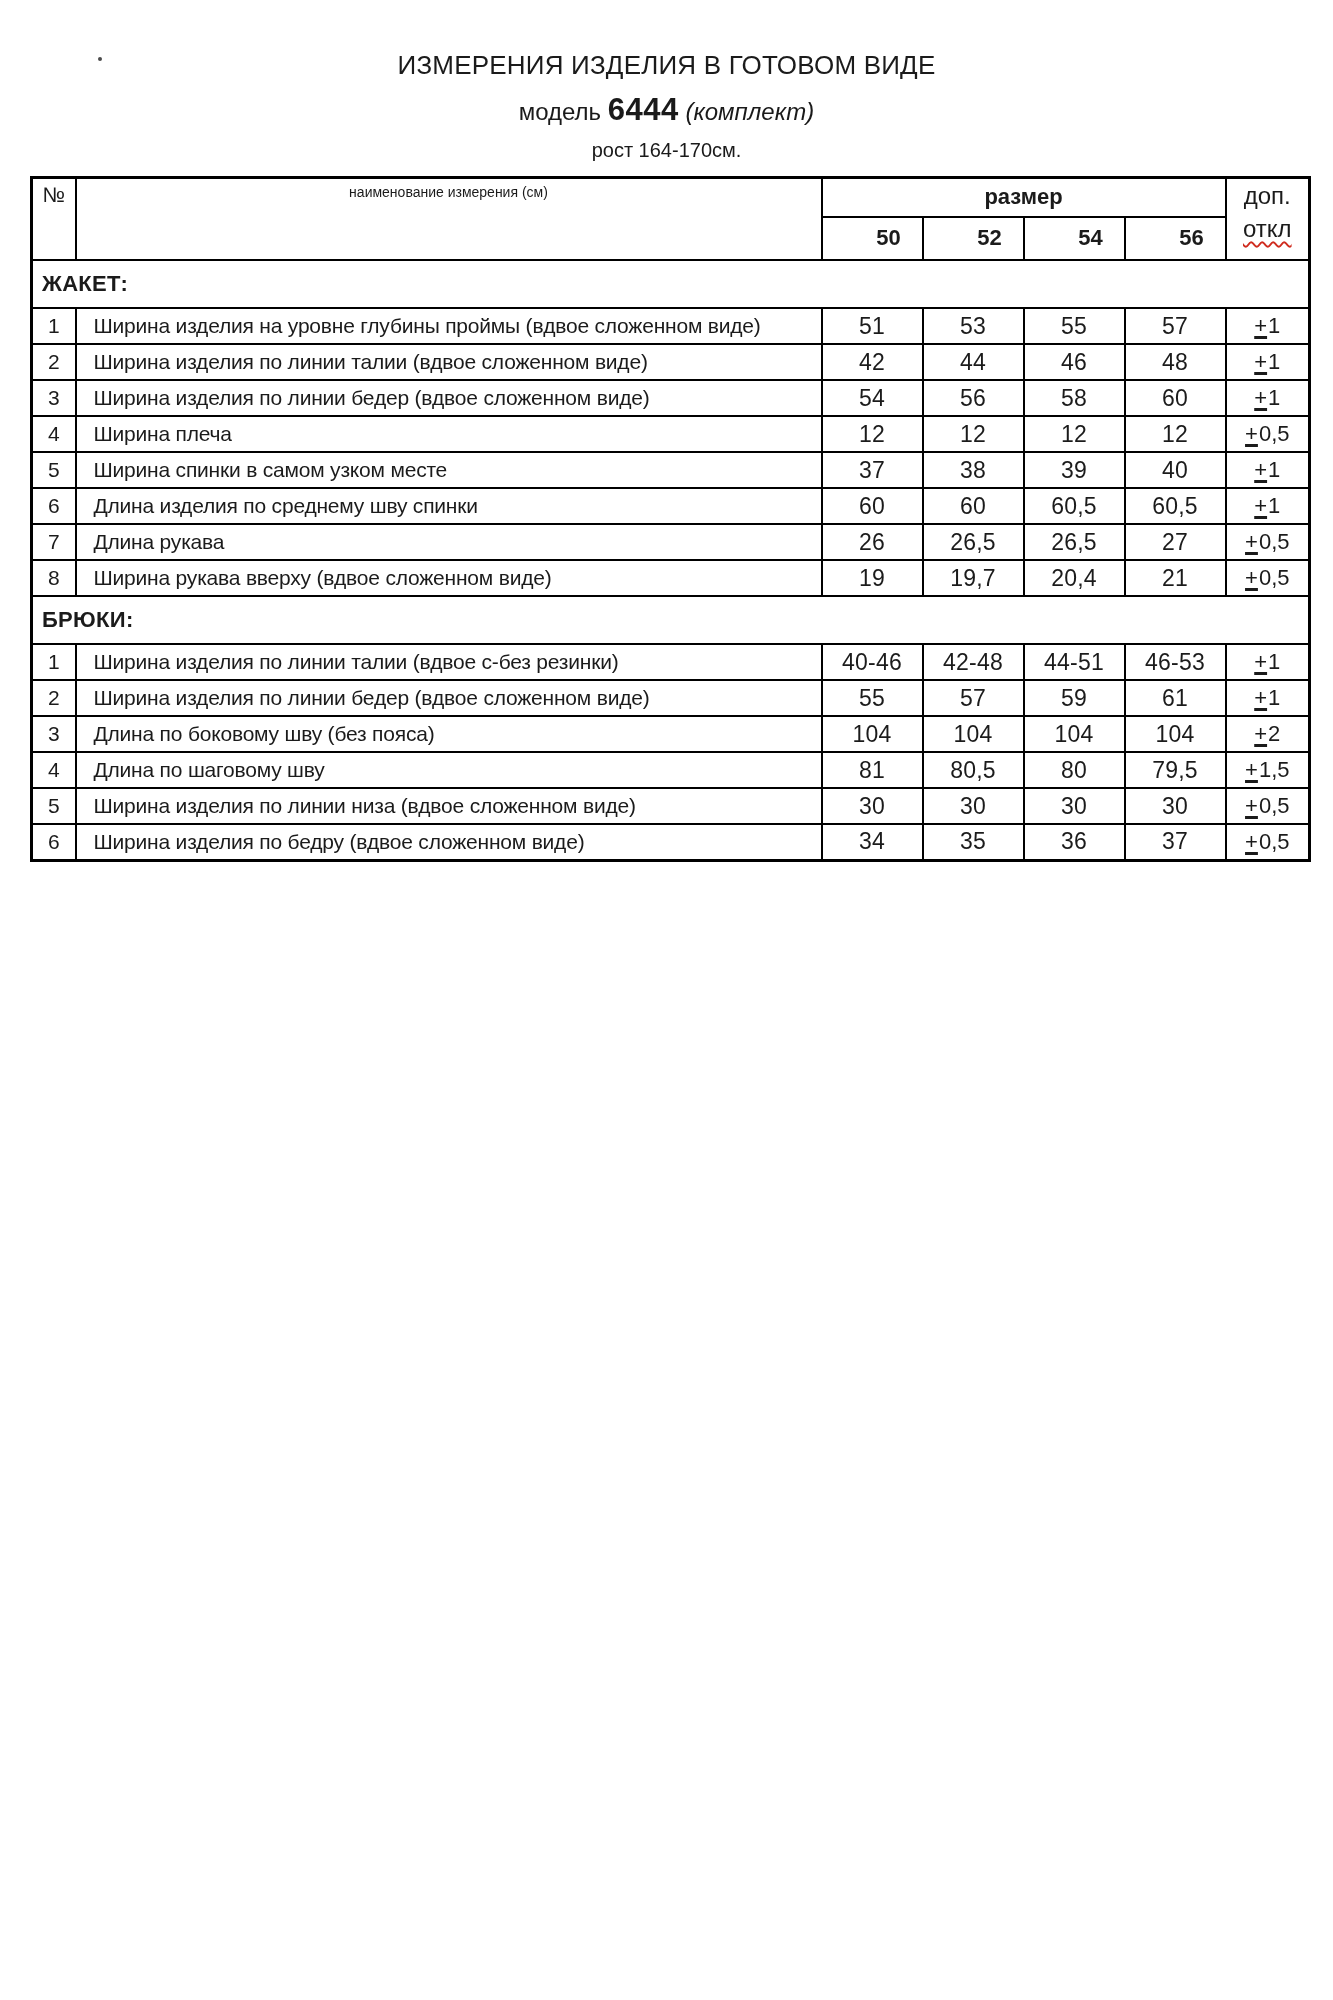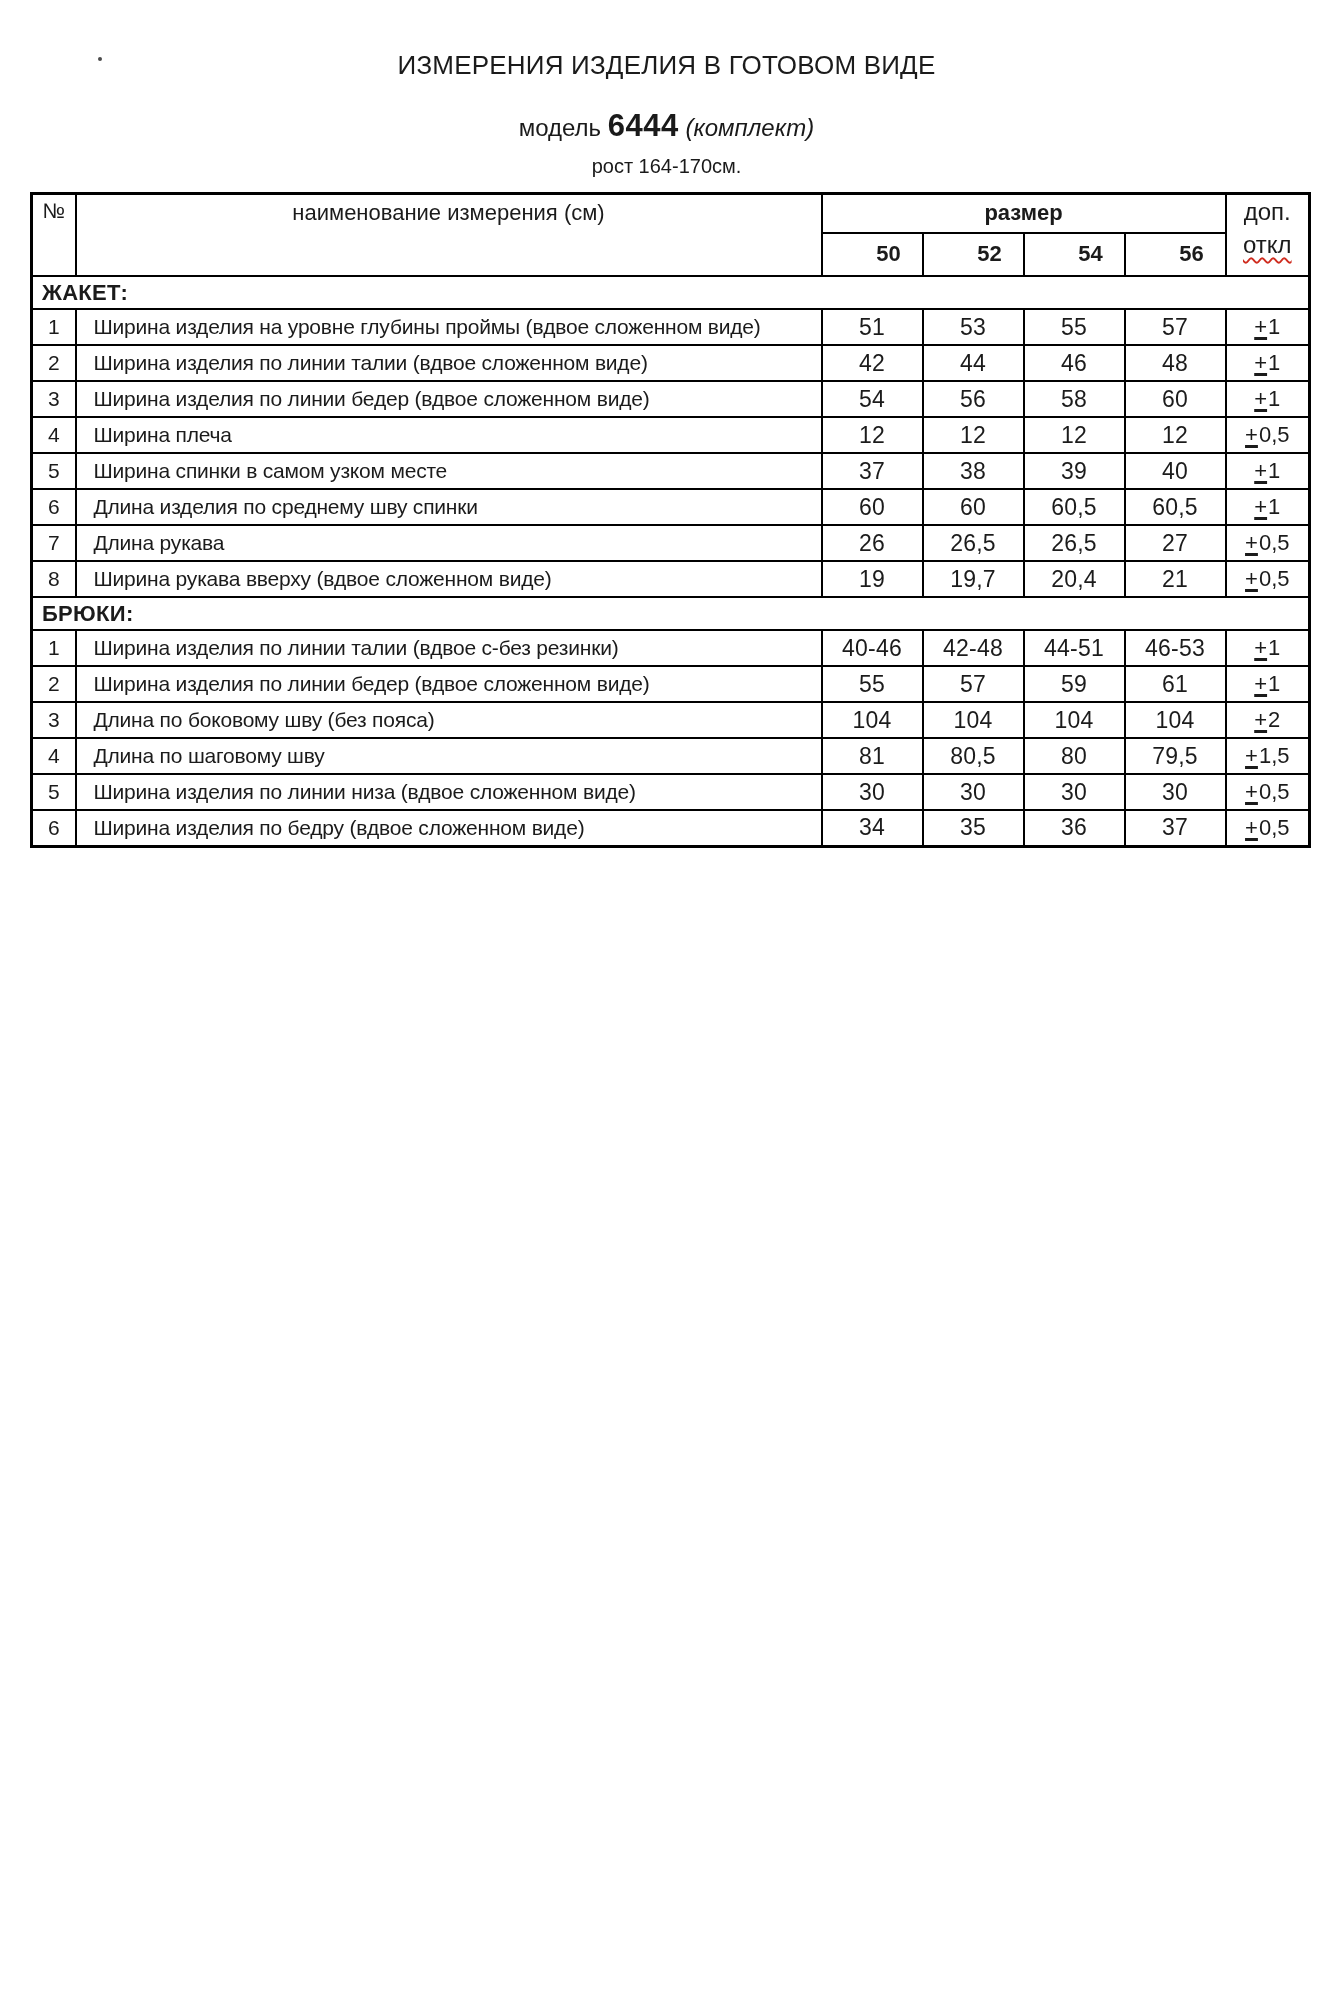--- a/index.html
+++ b/index.html
@@ -13,21 +13,21 @@
   .stray-dot {
     position: absolute; left: 98px; top: 57px;
     width: 4px; height: 4px; border-radius: 50%;
     background: #4a4a4a;
   }
   .titles { padding-top: 50px; text-align: center; }
   .doc-title {
     font-size: 26px; line-height: 30px;
     letter-spacing: 0.2px; color: #1b1b1b;
   }
-  .model-line { margin-top: 29px; font-size: 24px; line-height: 34px; }
+  .model-line { margin-top: 13px; font-size: 24px; line-height: 34px; }
   .model-number { font-weight: bold; font-size: 31px; letter-spacing: 0.5px; }
   .model-suffix { font-style: italic; }
   .height-line { margin-top: 7px; font-size: 20px; line-height: 28px; }
 
   table.meas {
     margin: 12px 0 0 30px;
     width: 1278px;
     table-layout: fixed;
     border-collapse: collapse;
     border: 3px solid #000;
@@ -44,21 +44,21 @@
 
   thead tr.head-top th { height: 33px; }
   thead tr.head-sizes th { height: 36px; }
   th.h-num {
     vertical-align: top; text-align: center;
     font-size: 21px; font-weight: normal; padding-top: 4px;
     text-decoration: none;
   }
   th.h-name {
     vertical-align: top; text-align: center;
-    font-size: 22px; font-weight: normal; padding-top: 5px;
+    font-size: 14px; font-weight: normal; padding-top: 5px;
   }
   th.h-size-group {
     text-align: center; vertical-align: middle;
     font-size: 22px; font-weight: bold;
   }
   th.h-dev {
     vertical-align: middle; text-align: center;
     font-size: 24px; font-weight: normal; line-height: 33px;
     padding-bottom: 14px;
   }
@@ -67,21 +67,21 @@
     text-decoration-thickness: 2px;
     text-underline-offset: 4px;
     margin-top: 20px;
   }
   thead tr.head-sizes th.h-size {
     text-align: center; vertical-align: middle;
     font-size: 22px; font-weight: bold; padding-left: 33px;
   }
 
   tr.section-row td {
-    height: 33px;
+    height: 48px;
     font-size: 22px; font-weight: bold;
     padding-left: 9px; vertical-align: middle;
     letter-spacing: 0.3px;
   }
   tr.data-row td { height: 36px; vertical-align: middle; }
   td.cell-num  { text-align: center; font-size: 21px; }
   td.cell-name {
     font-size: 21px; padding-left: 17px;
     white-space: nowrap; letter-spacing: -0.2px;
   }

